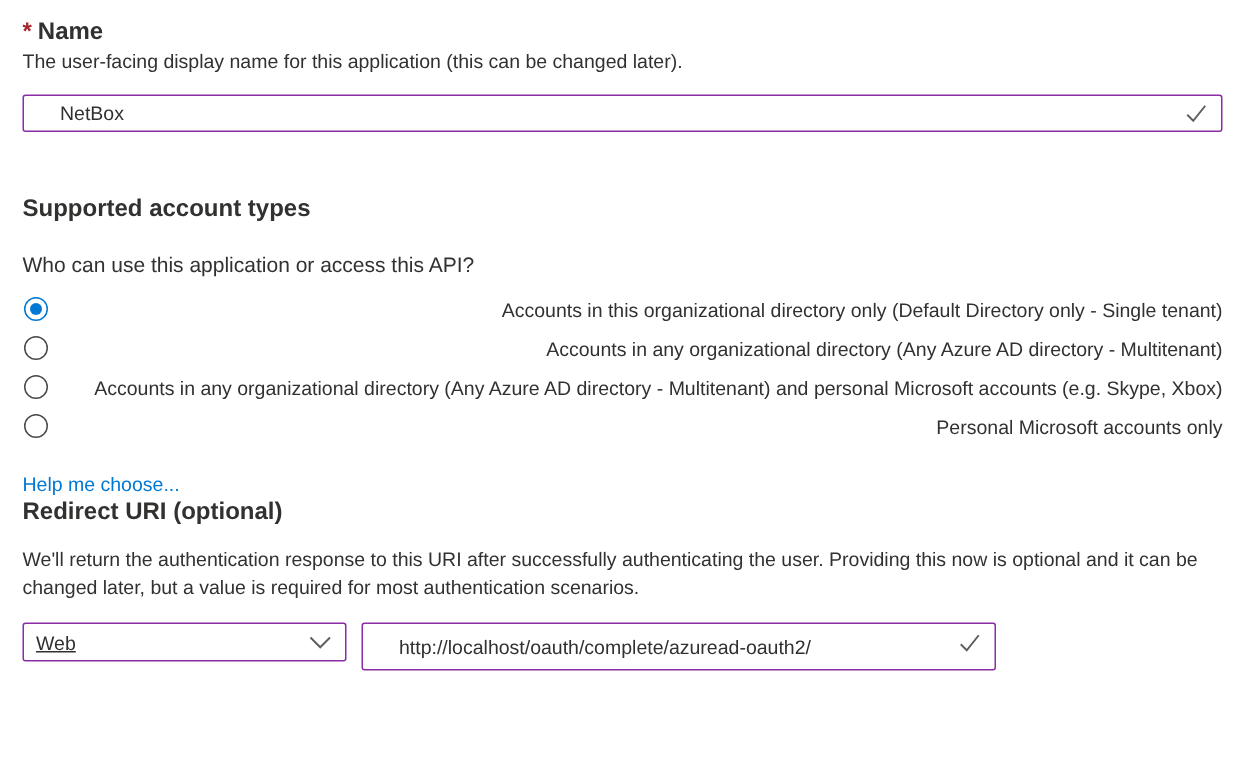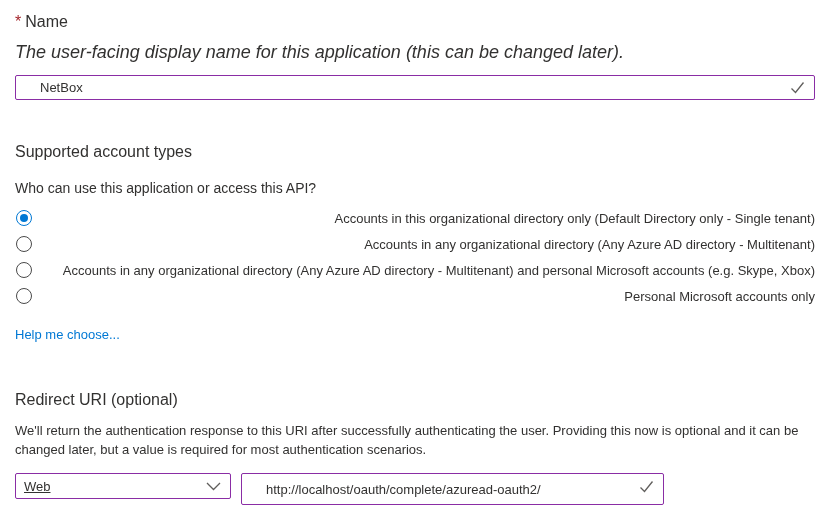--- a/index.html
+++ b/index.html
@@ -10,32 +10,31 @@
     font-family: "Liberation Sans", sans-serif;
     color: #323130;
     overflow: hidden;
   }
   .page { padding: 12px 14px 0 15px; }
 
   .section-title {
     font-size: 16px;
     line-height: 20px;
     color: #323130;
-    font-weight: 400;
+    font-weight: 700;
   }
   .required {
     color: #a4262c;
     margin-right: 4px;
   }
   .desc {
-    font-size: 18px;
+    font-size: 13px;
     line-height: 17px;
     color: #323130;
-    margin-top: 12px;
-    font-style: italic;
+    margin-top: 0;
   }
 
   .input-wrap {
     position: relative;
     margin-top: 14px;
   }
   .text-input {
     width: 800px;
     height: 25px;
     border: 1px solid #8a2da5;
@@ -94,21 +93,21 @@
 
   .help-link {
     display: inline-block;
     margin-top: 18px;
     font-size: 13px;
     color: #0078d4;
     text-decoration: none;
     cursor: pointer;
   }
 
-  .redirect-title { margin-top: 47px; }
+  .redirect-title { }
   .redirect-desc {
     font-size: 13px;
     line-height: 19px;
     margin-top: 11px;
     width: 805px;
   }
 
   .controls-row {
     display: flex;
     margin-top: 14px;

